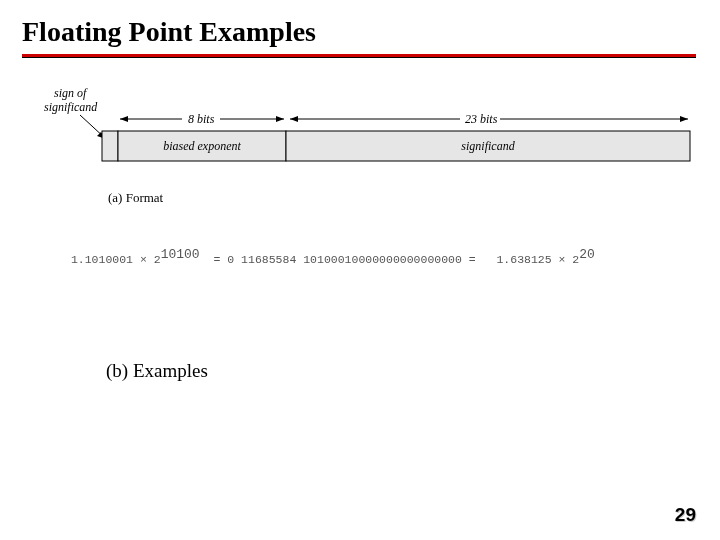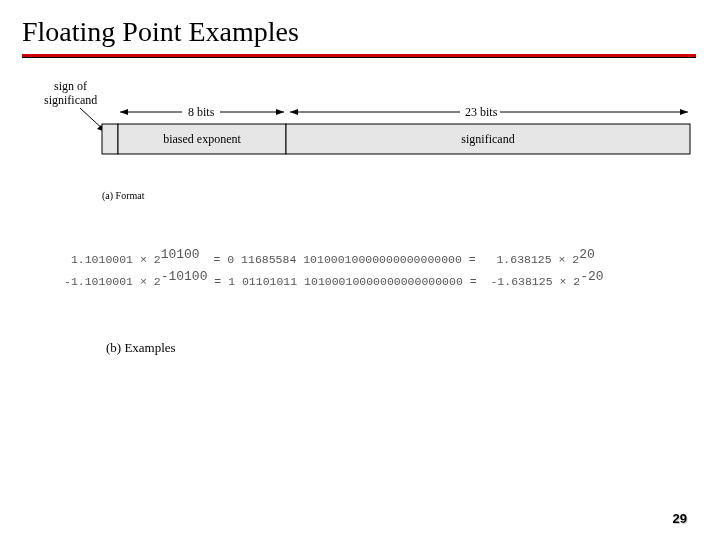--- a/index.html
+++ b/index.html
@@ -1,31 +1,31 @@
 <!DOCTYPE html>
 <html><head>
 <meta charset="utf-8">
 <style>
   html,body{margin:0;padding:0;width:720px;height:540px;background:#fff;font-family:"Times New Roman",serif;color:#000;}
   .slide{position:relative;width:720px;height:540px;}
-  .title{position:absolute;left:22px;top:16px;font-size:28px;font-weight:400;}
+  .title{position:absolute;left:22px;top:16px;font-size:28px;font-weight:700;}
   .redline{position:absolute;left:22px;top:54px;width:674px;height:0;border-top:3px solid #c00;}
   .blackline{position:absolute;left:22px;top:57px;width:674px;height:0;border-top:1px solid #000;}
-  .diagram{position:absolute;left:40px;top:78px;width:660px;height:90px;font-family:"Times New Roman",serif;}
+  .diagram{position:absolute;left:40px;top:85px;width:660px;height:90px;font-family:"Times New Roman",serif;font-style:italic;}
   .arrow{stroke:#000;stroke-width:1;fill:none;}
   .ahead{fill:#000;}
   .dlabel{font-size:12px;fill:#000;}
   .box{fill:#e6e6e6;stroke:#000;stroke-width:1;}
   .boxlbl{font-size:12px;fill:#000;text-anchor:middle;}
-  .caption-a{position:absolute;left:102px;top:190px;font-size:10px;}
+  .caption-a{position:absolute;left:108px;top:190px;font-size:13px;}
   .examples{position:absolute;left:64px;top:246px;font-family:"Courier New",monospace;font-size:11.5px;line-height:17px;color:#555;}
   .examples .row{white-space:pre;position:relative;}
   .examples sup{font-size:13px;vertical-align:super;position:relative;top:0;}
-  .caption-b{position:absolute;left:106px;top:340px;font-size:13px;text-align:right;}
-  .pagenum{position:absolute;right:33px;bottom:14px;font-family:Arial,sans-serif;font-size:13px;font-weight:bold;text-shadow:1px 1px 0 #ccc;}
+  .caption-b{position:absolute;left:106px;top:360px;font-size:19px;text-align:right;}
+  .pagenum{position:absolute;right:24px;bottom:14px;font-family:Arial,sans-serif;font-size:19px;font-weight:bold;text-shadow:1px 1px 0 #ccc;}
 </style>
 </head>
 <body>
 
 <div class="slide">
   <div class="title">Floating Point Examples</div>
   <div class="redline"></div>
   <div class="blackline"></div>
 
   <div class="diagram">
@@ -54,19 +54,18 @@
       <rect x="246" y="46" width="404" height="30" class="box"></rect>
       <text x="162" y="65" class="boxlbl">biased exponent</text>
       <text x="448" y="65" class="boxlbl">significand</text>
     </svg>
   </div>
 
   <div class="caption-a">(a) Format</div>
 
   <div class="examples">
     <div class="row"><span> </span><span>1.1010001</span> × 2<sup>10100</sup>  <span>= 0 11685584 10100010000000000000000 =</span>  <span> </span><span>1.638125</span> × 2<sup>20</sup></div>
-    <div class="row"><span>-</span><span>1.1010001</span> × 2<sup>-10100</sup> <span>= 1 01101011 10100010000000000000000 =</span>  <span>-</span><span>1.638125</span> × 2<sup>-20</sup></div>
   </div>
 
   <div class="caption-b">(b) Examples</div>
 
   <div class="pagenum">29</div>
 </div>
 
 </body></html>

